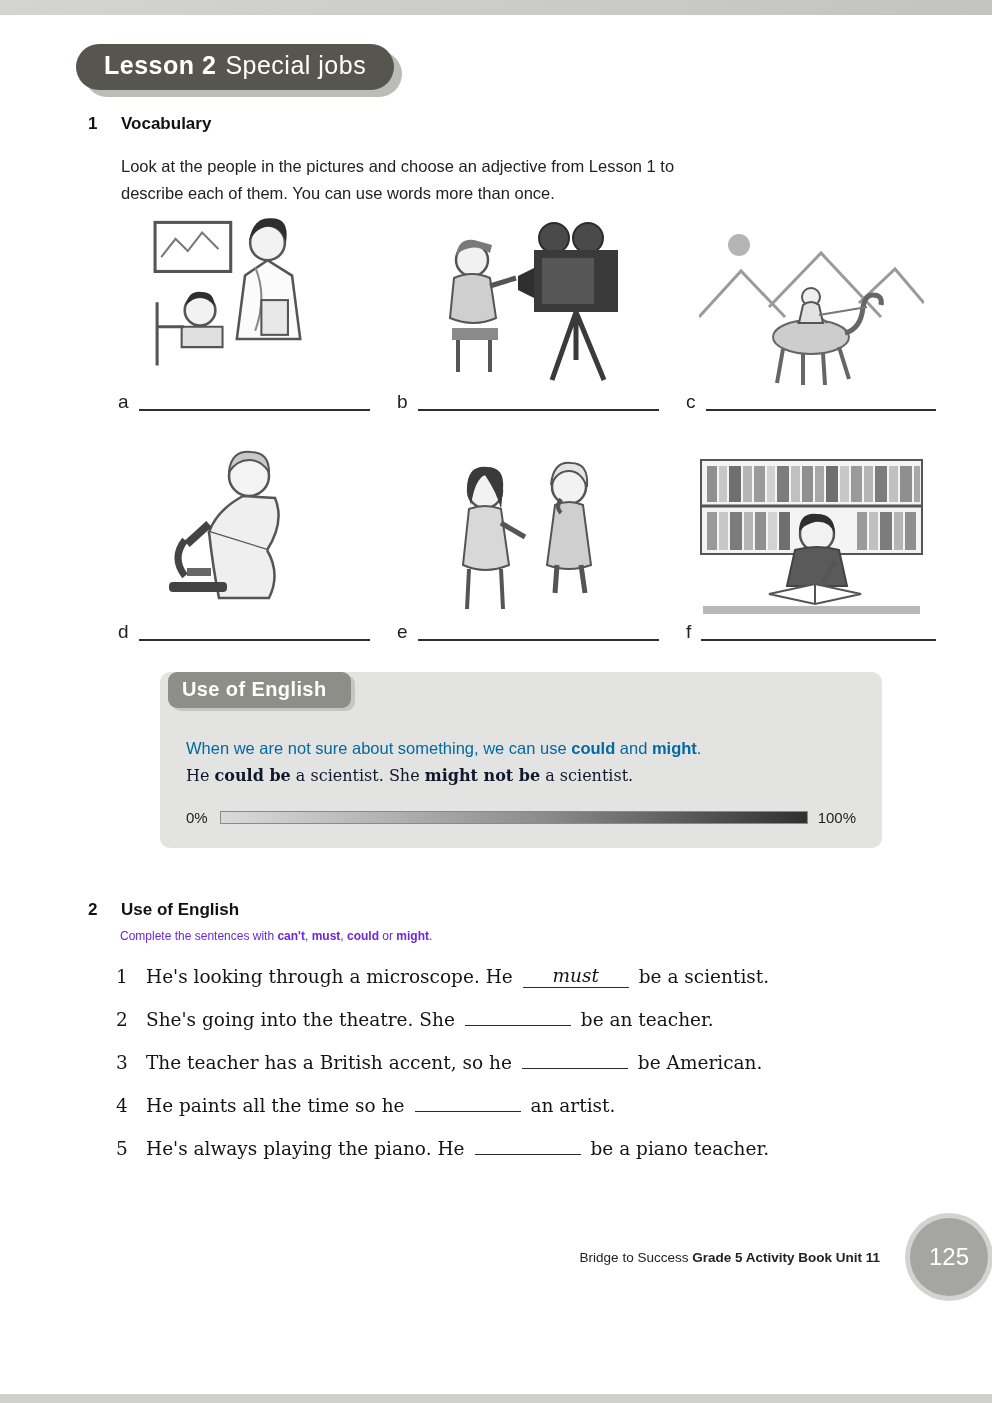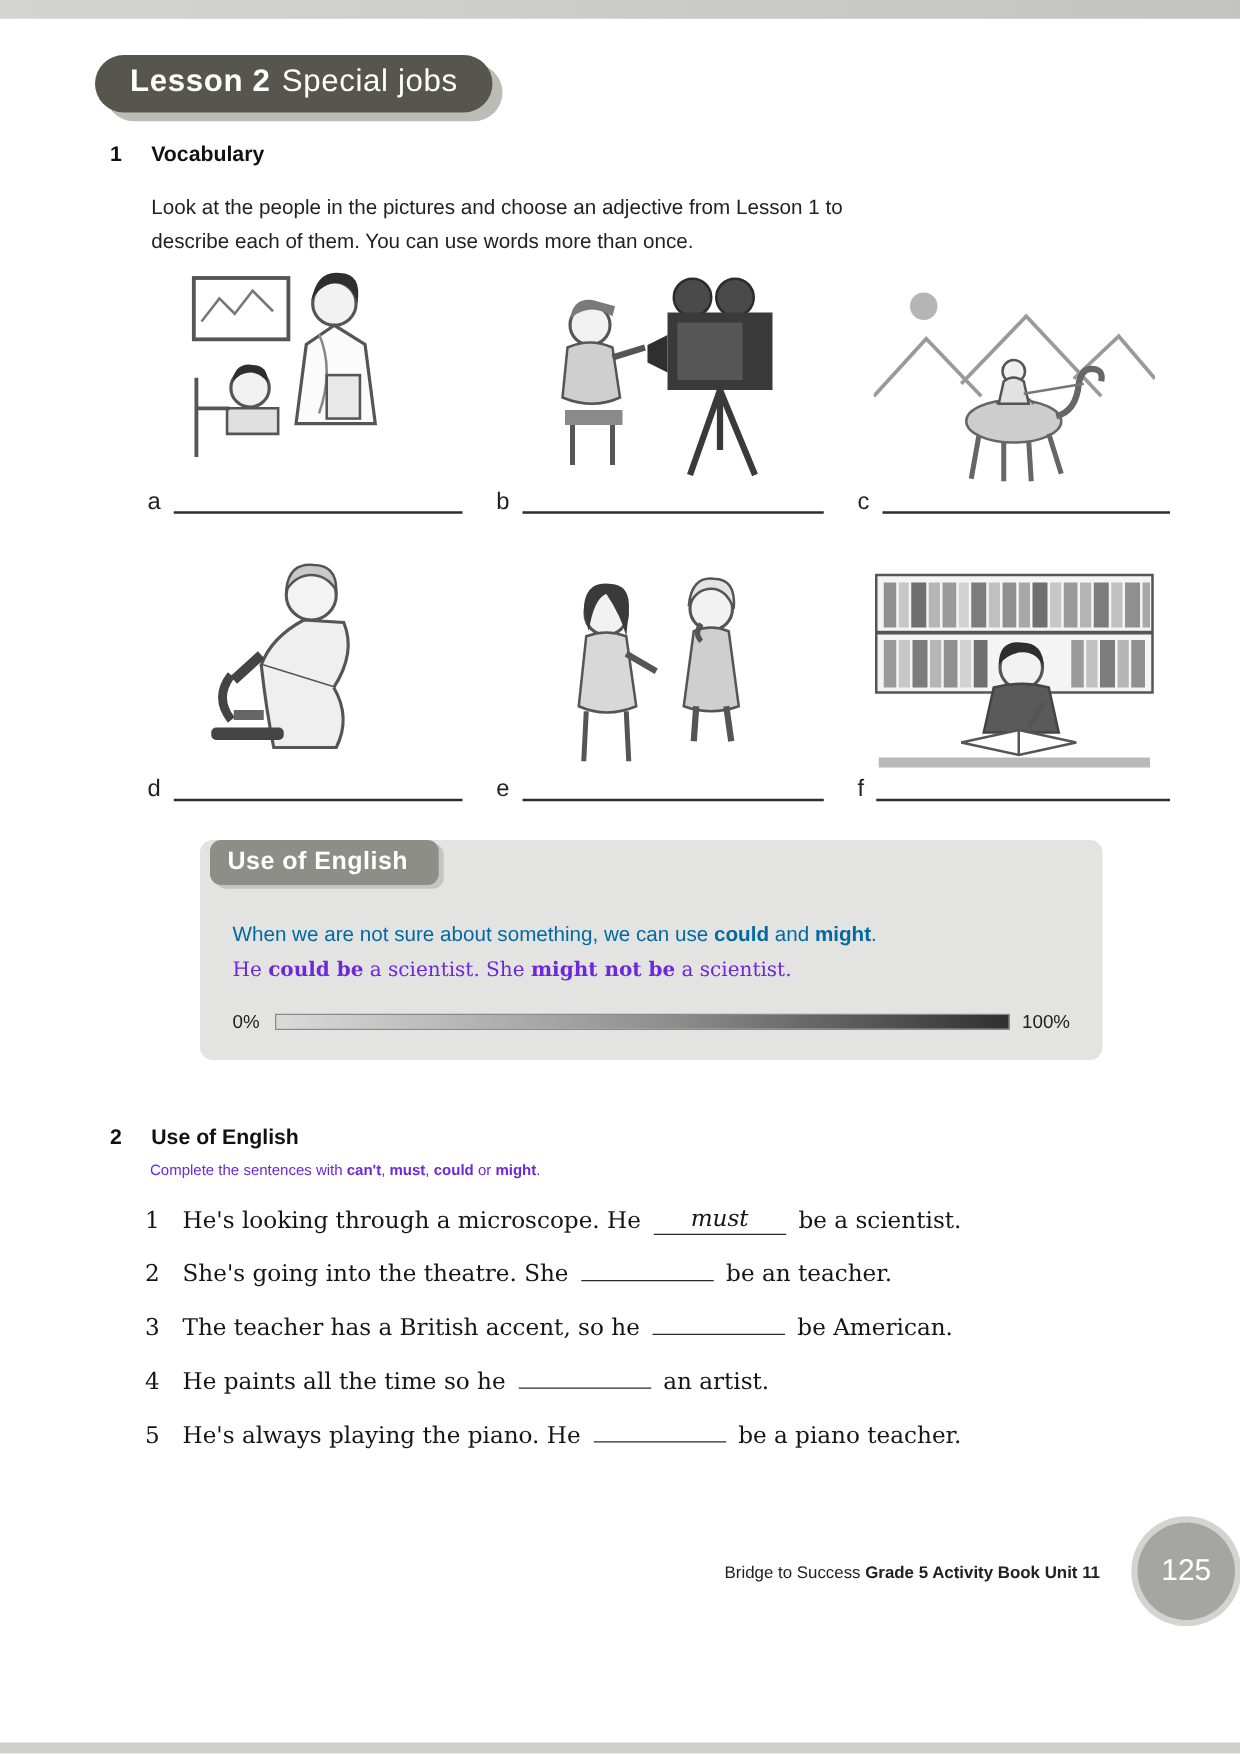--- a/index.html
+++ b/index.html
@@ -48,21 +48,21 @@
     position:absolute; top:672px; left:160px; width:722px;
     background:#e3e3e1; border-radius:10px; padding:64px 26px 22px 26px;
   }
   .uoe-badge {
     position:absolute; top:0; left:8px;
     background:#8e8e88; color:#ffffff; font-weight:bold; font-size:20px;
     padding:6px 24px 7px 14px; border-radius:9px;
     box-shadow:4px 3px 0 #c6c6c0; letter-spacing:0.4px;
   }
   .uoe-line1 { font-size:16.5px; color:#0369a1; line-height:1.5; }
-  .uoe-line2 { font-family:"DejaVu Serif", serif; font-size:16px; color:#6d28d9; margin-top:5px; }
+  .uoe-line2 { font-family:"DejaVu Serif", serif; font-size:16px; color:#0f172a; margin-top:5px; }
   .b { font-weight:bold; }
   .scale { margin-top:24px; }
   .scale-bar-row { display:flex; align-items:center; font-size:15px; color:#222; }
   .scale-bar { flex:1; height:13px; margin:0 10px 0 12px;
     background:linear-gradient(to right,#dadada,#8c8c8c 55%,#303030);
     border:1px solid #8a8a8a; }
   .scale-labels { position:relative; height:22px; margin-top:6px; font-size:15.5px; color:#222; }
   .scale-labels span { position:absolute; top:0; }
   .sl1 { left:2px; } .sl2 { left:158px; } .sl3 { left:352px; } .sl4 { right:2px; }
 

